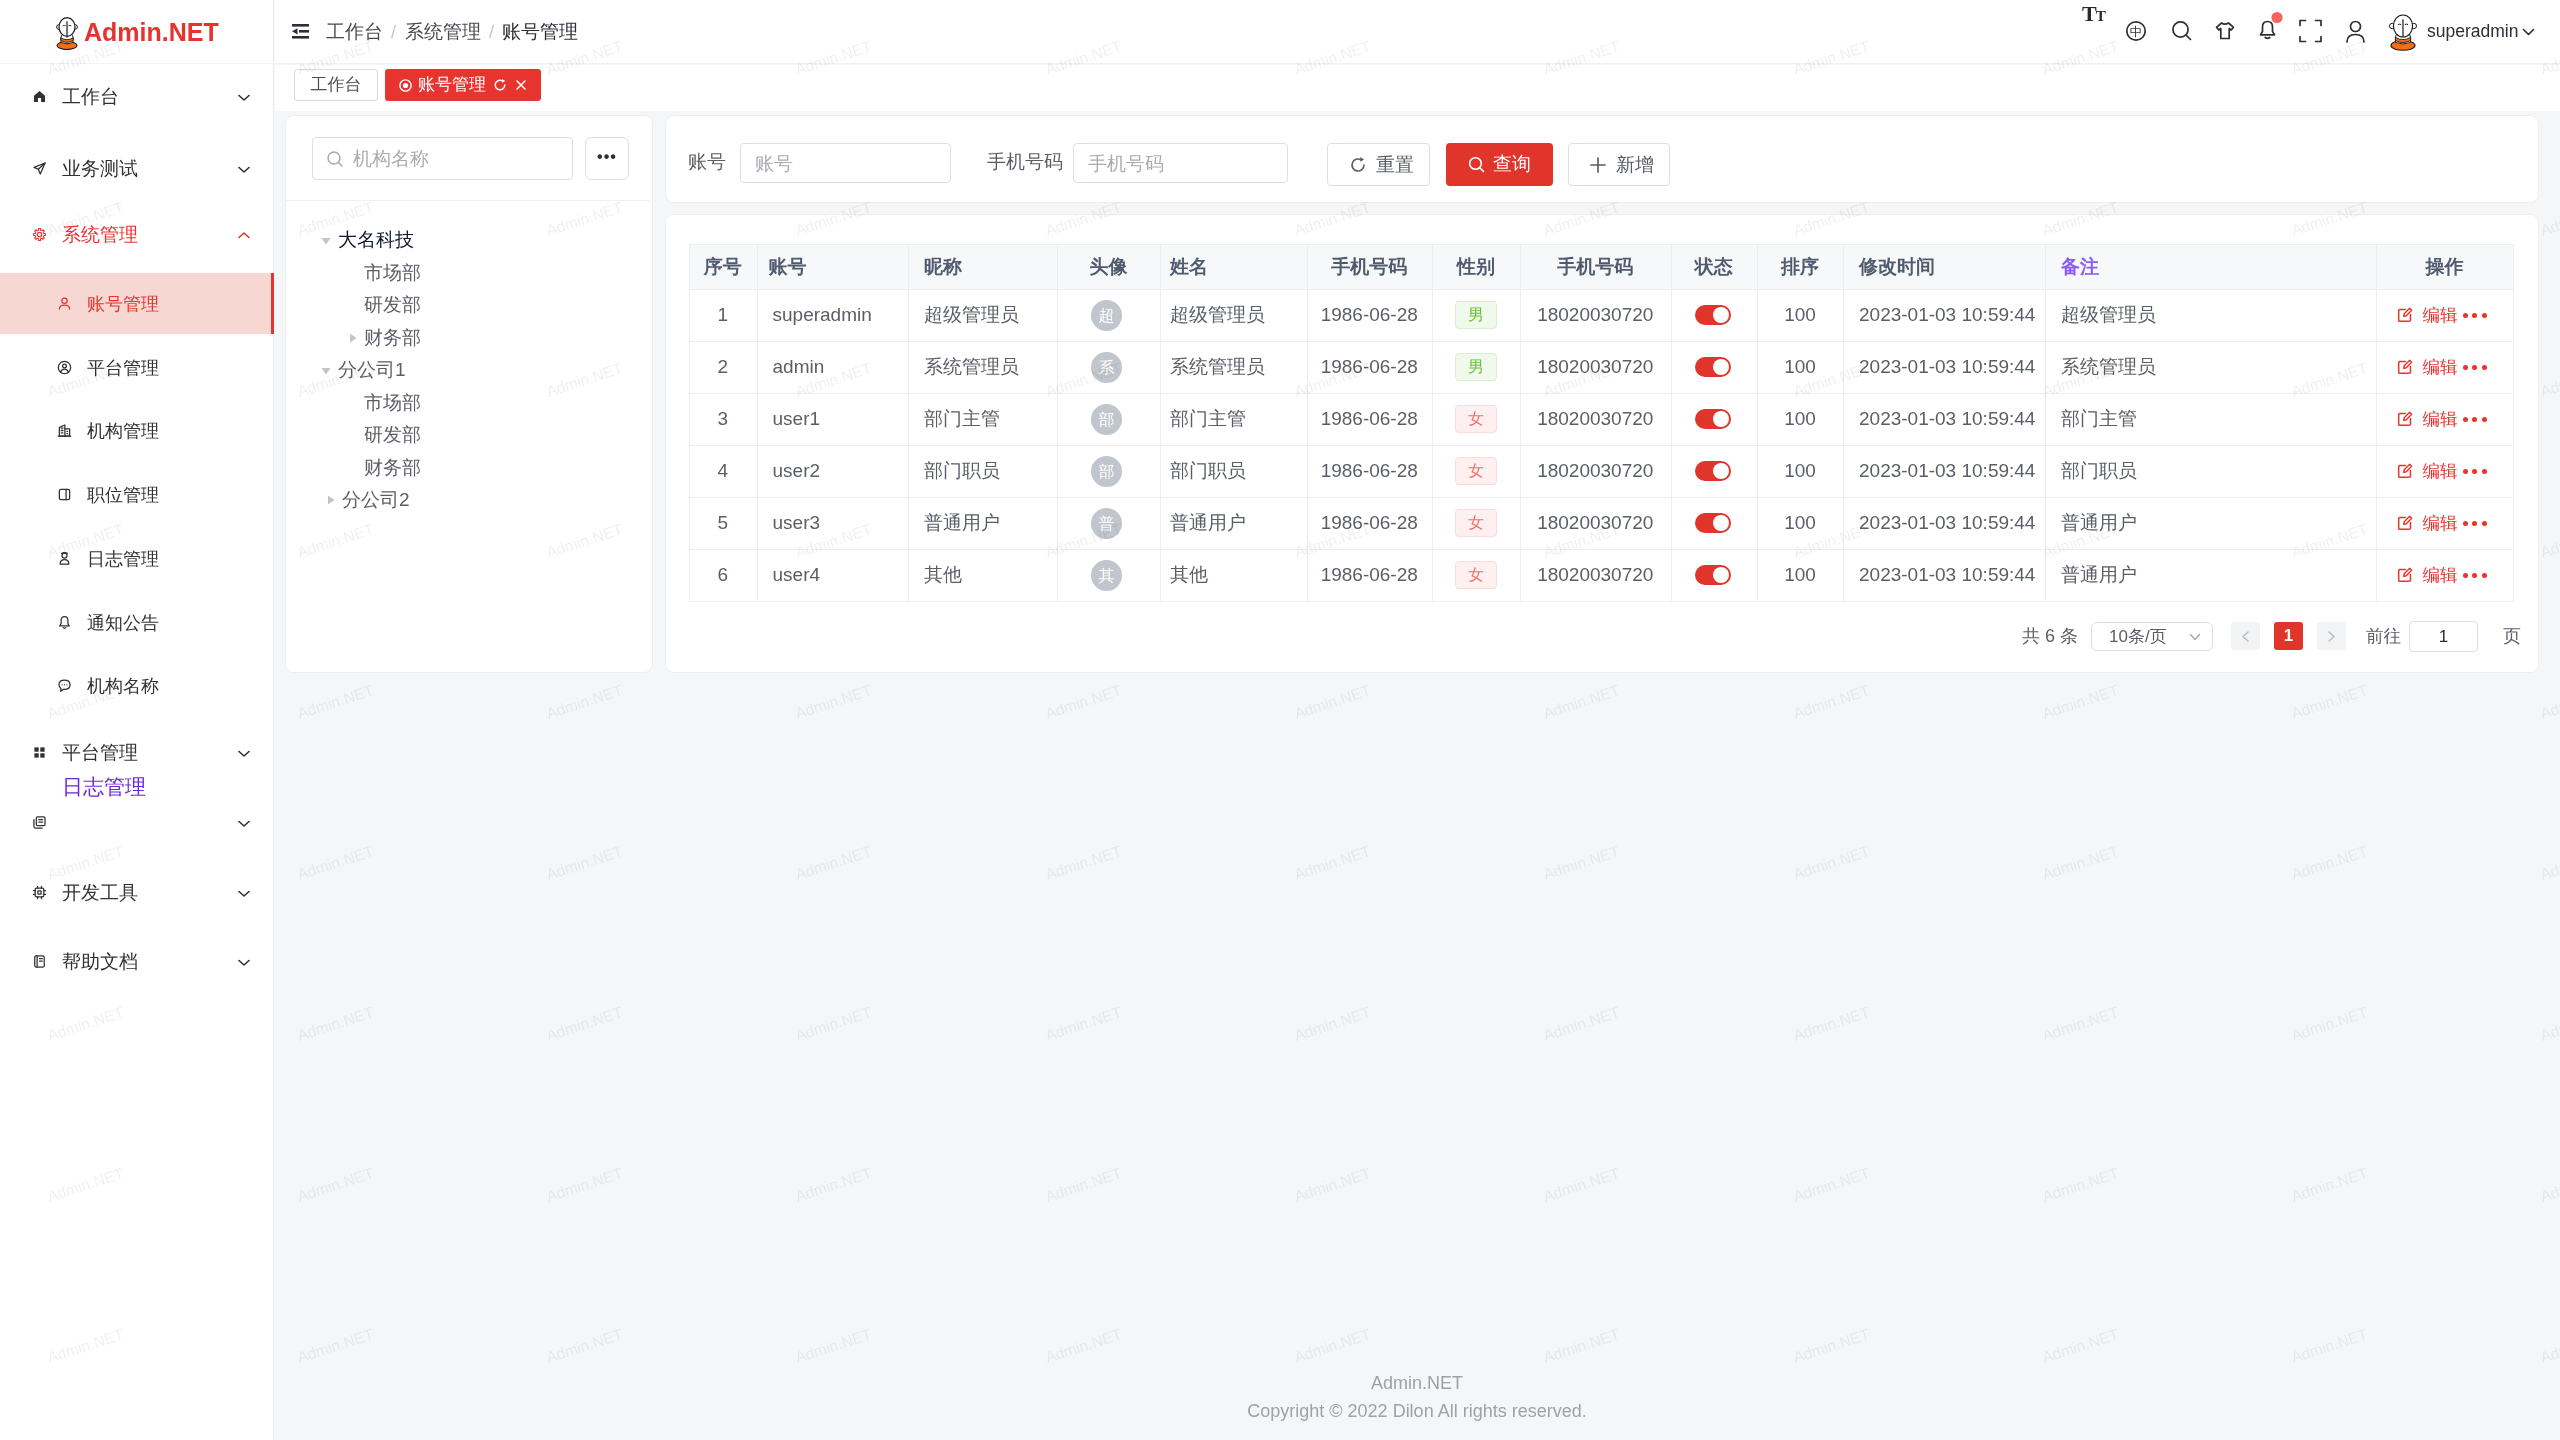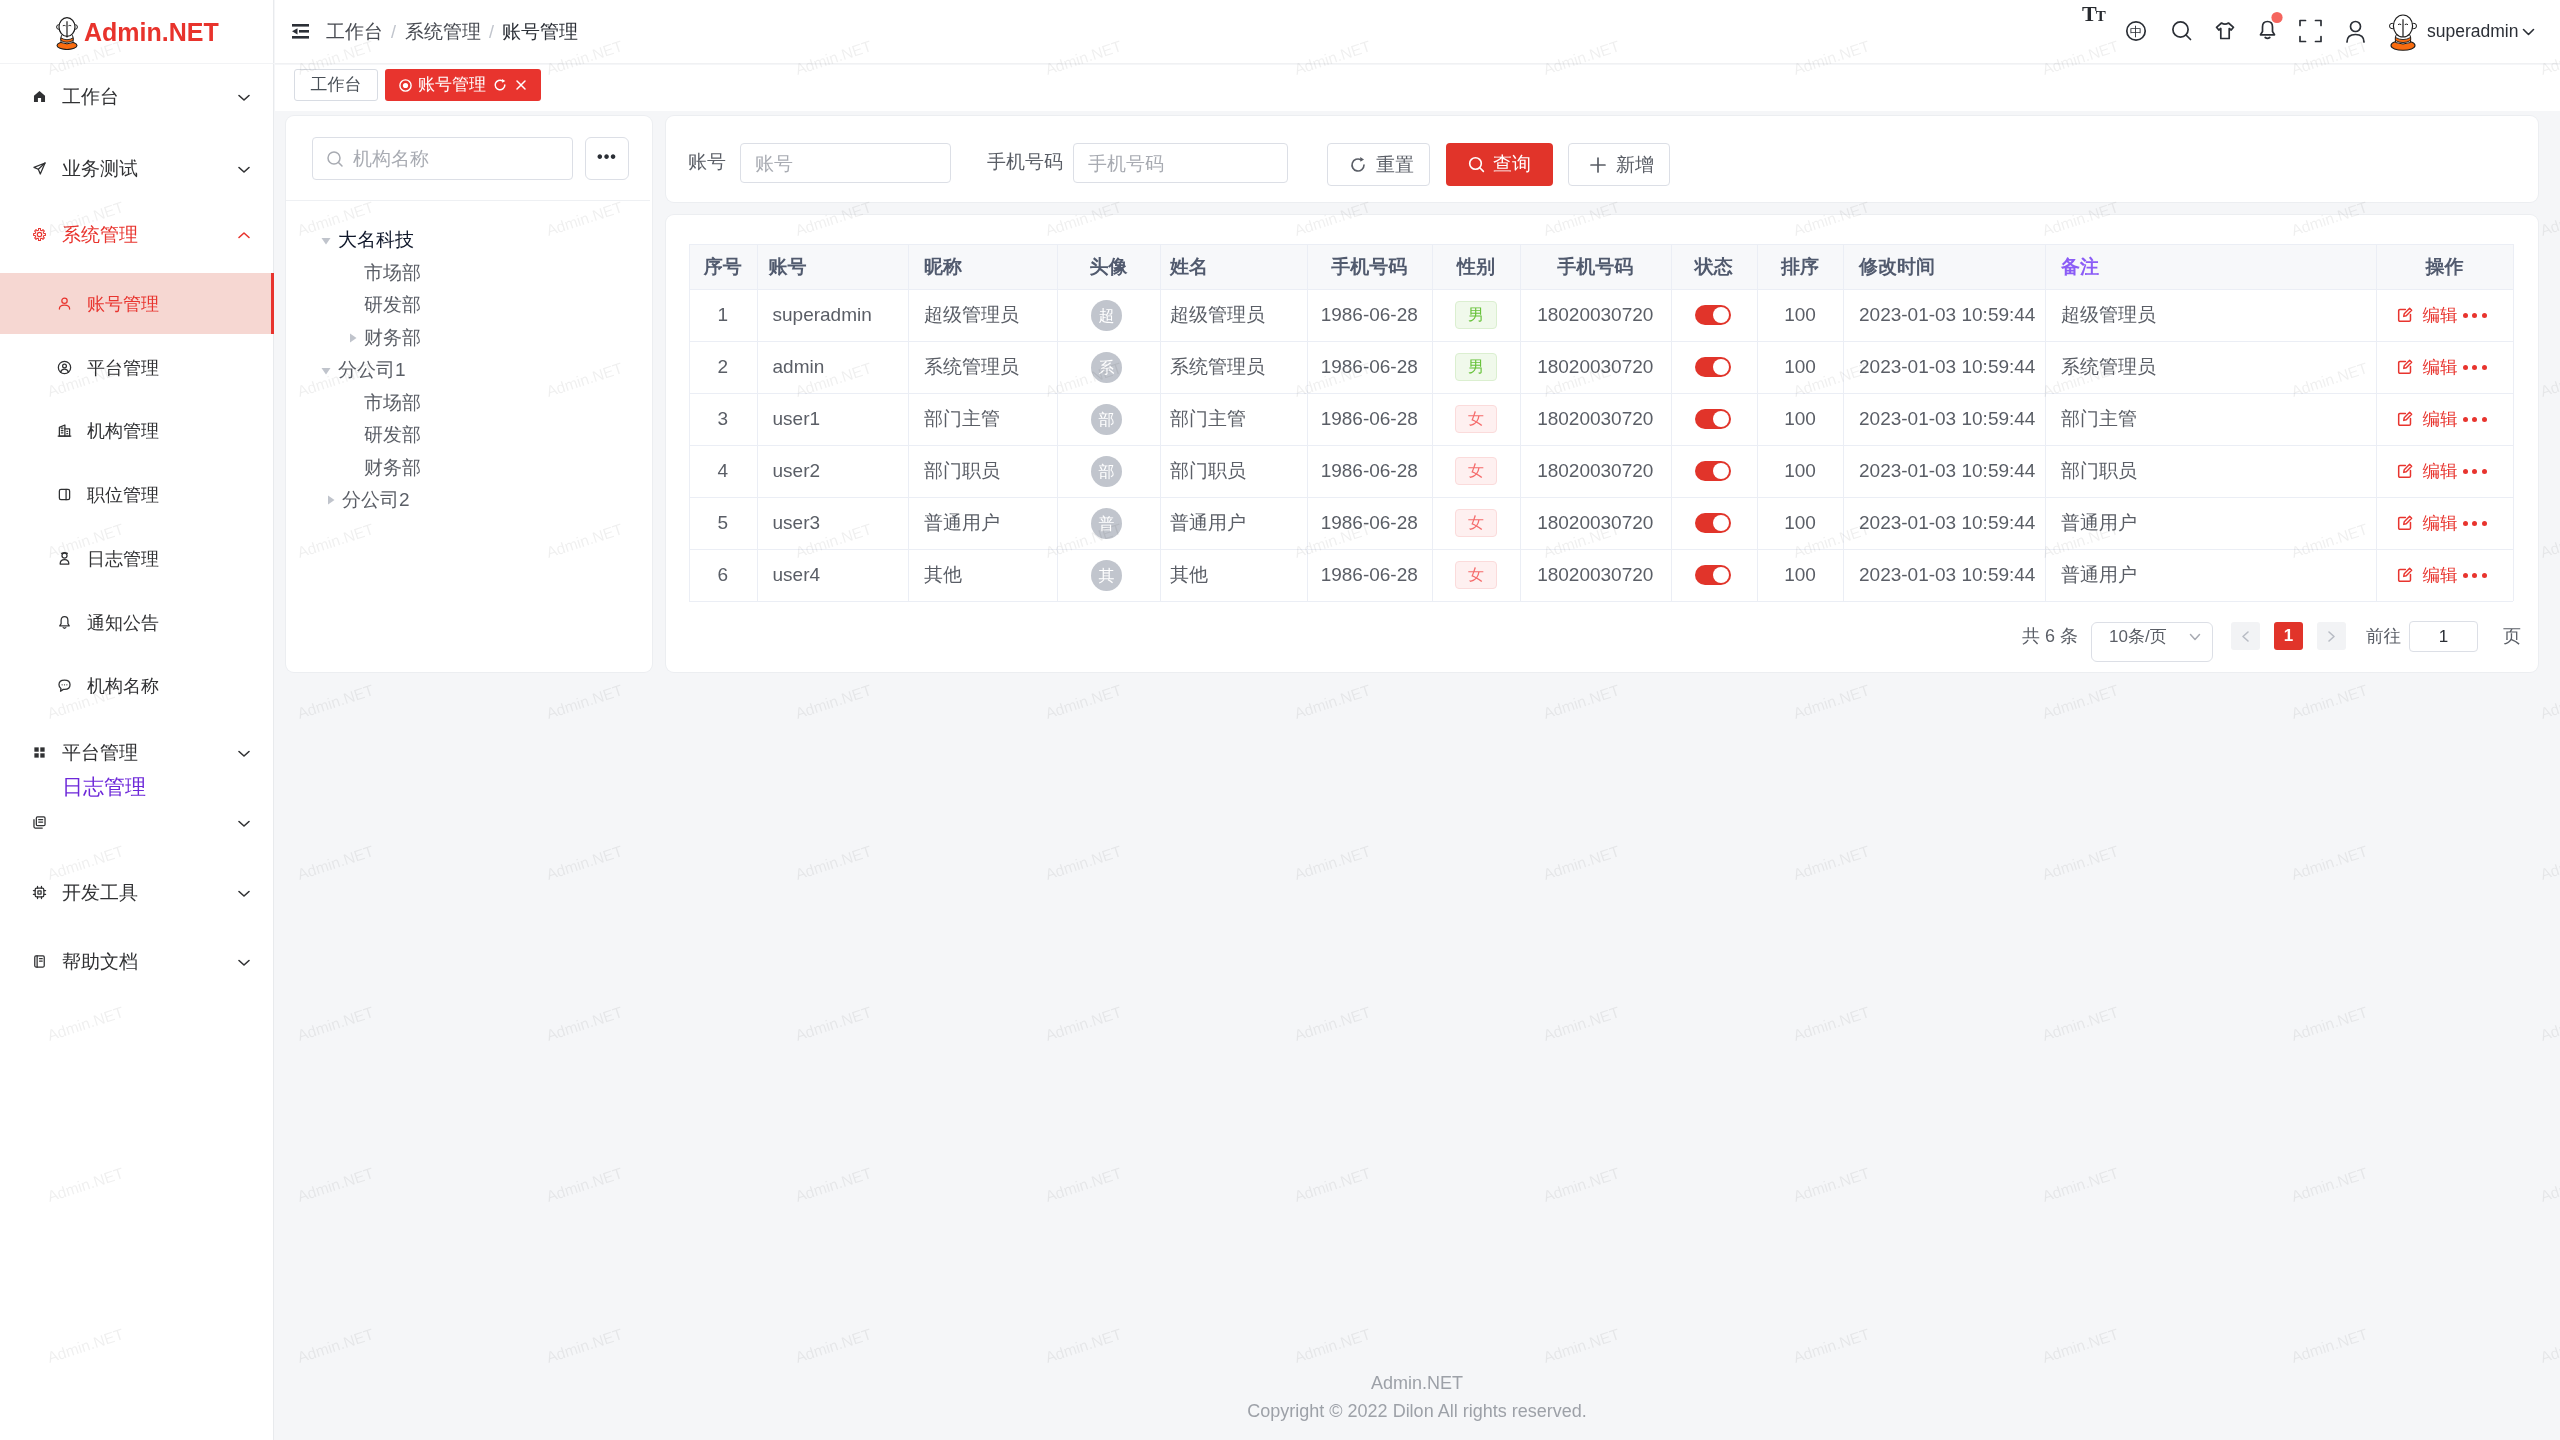--- a/index.html
+++ b/index.html
@@ -598,21 +598,21 @@
       <path d="M16 9 L16 15.5 Q16 17 14.5 17 L3.5 17 Q2 17 2 15.5 L2 4.5 Q2 3 3.5 3 L10 3" fill="none" stroke="#e8342e" stroke-width="1.8" stroke-linecap="round"></path>
       <path d="M8 11.2 L8.6 8 L15 1.6 L17.4 4 L11 10.4 L8 11.2 Z" fill="none" stroke="#e8342e" stroke-width="1.7" stroke-linejoin="round"></path>
     </svg>
 <div class="abs" style="left:1756.5px;top:348.0px;font-size:17.5px;color:#e8342e;line-height:24px">编辑</div>
 <div class="abs" style="left:1796.5px;top:357.5px;width:28px;display:flex;gap:4.5px">
       <i style="width:5px;height:5px;border-radius:50%;background:#e8342e"></i>
       <i style="width:5px;height:5px;border-radius:50%;background:#e8342e"></i>
       <i style="width:5px;height:5px;border-radius:50%;background:#e8342e"></i>
     </div>
 <div class="abs" style="left:1356px;top:409px;font-size:18px;color:#5a5e66">共 6 条</div>
-<div class="abs" style="left:1425px;top:407px;width:122px;height:40px;border:1px solid #dcdfe6;border-radius:6px">
+<div class="abs" style="left:1425px;top:407px;width:122px;height:29px;border:1px solid #dcdfe6;border-radius:6px">
 <div class="abs" style="left:17px;top:1px;font-size:17px;color:#5a5e66;line-height:26px">10条/页</div>
 <svg class="abs" style="left:96px;top:9px" width="14" height="11" viewBox="0 0 14 11">
         <path d="M2.5 2.5 L7 7.5 L11.5 2.5" stroke="#a8abb2" stroke-width="1.5" fill="none" stroke-linecap="round" stroke-linejoin="round"></path>
       </svg>
     </div>
 <div class="abs" style="left:1565px;top:407px;width:29px;height:28px;background:#f2f3f5;border-radius:3px">
       <svg class="abs" style="left:9px;top:8px" width="11" height="13" viewBox="0 0 11 13">
         <path d="M8 2 L3 6.5 L8 11" stroke="#b8bcc4" stroke-width="1.6" fill="none" stroke-linecap="round" stroke-linejoin="round"></path>
       </svg>
     </div>

